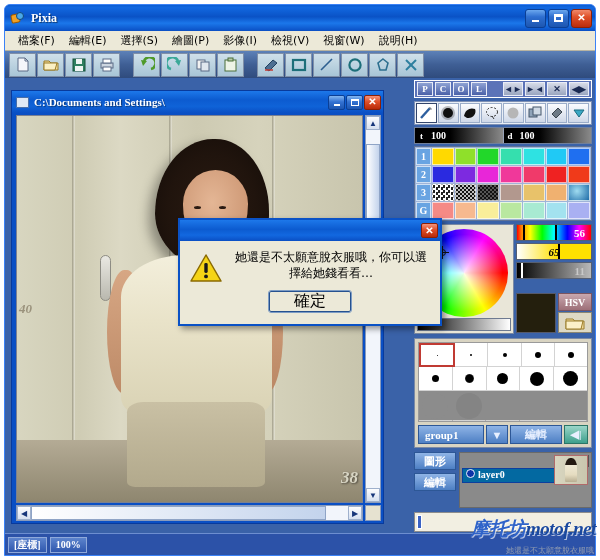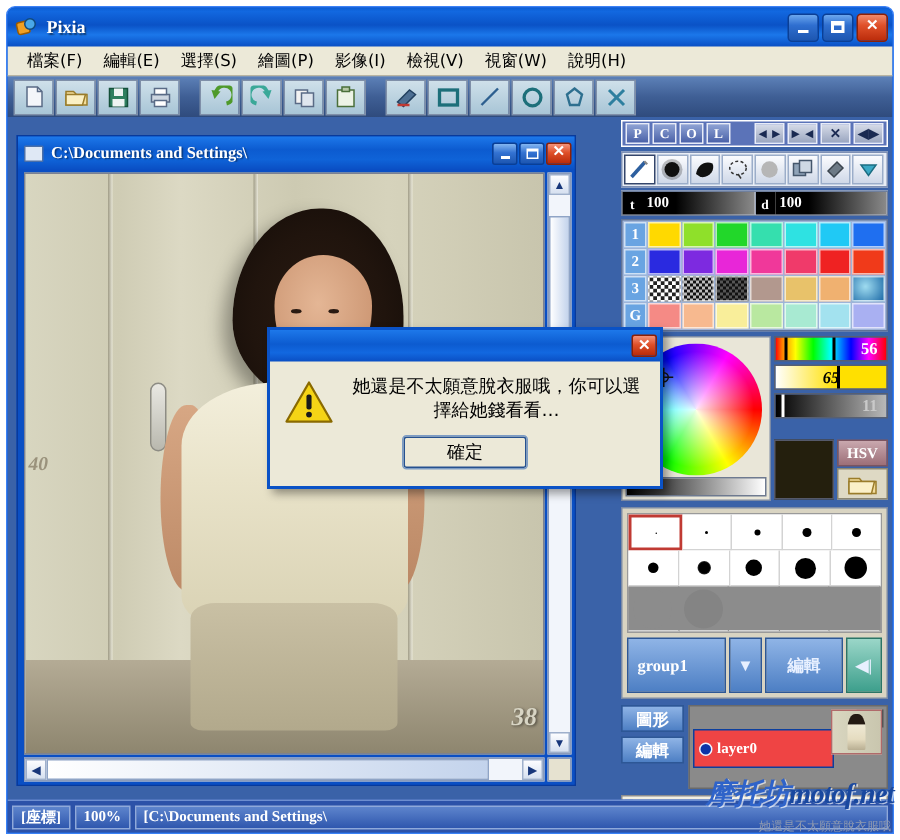--- a/index.html
+++ b/index.html
@@ -283,21 +283,21 @@
     font-family:"DejaVu Sans", sans-serif;
     text-align:center;
   }
   #dlg-footer { display:flex; justify-content:center; margin-top:2px;}
   #dlg-ok {
     min-width:82px; height:21px;
     background:#ece9d8;
     border:1px solid #26518f;
     outline:1px solid #7d9cc4;
     border-radius:2px;
-    font-size:12px; font-family:"DejaVu Sans", sans-serif;
+    font-size:16px; font-family:"DejaVu Sans", sans-serif;
     cursor:pointer;
     display:flex;align-items:center;justify-content:center;
   }
 
   
   #right-panel {
     position:absolute;
     right:3px; top:0px;
     width:178px; bottom:0;
   }
@@ -456,21 +456,21 @@
     display:flex;align-items:center;justify-content:center; cursor:pointer;
     background:#fff;
   }
   .brush-cell:last-child { border-right:none; }
   .brush-cell.sel { border:2px solid #c03a33; }
   .bdot { background:#000; border-radius:50%; }
   .brush-row.gray { height:30px; background:#8c8c8c; }
   .brush-cell.gcell { background:#8c8c8c; border-right:1px solid #8c8c8c;}
   .gcircle { width:26px;height:26px;border-radius:50%;background:#8c8c8c; }
   .gcircle.dk { background:#848484; }
-  #brush-bottom { display:flex; gap:2px; margin-top:3px; height:37px; }
+  #brush-bottom { display:flex; gap:2px; margin-top:3px; height:19px; }
   .bb {
     background: linear-gradient(180deg,#8fb4e6,#4d7fc4);
     border:1px solid #2d5796;
     color:#e8f0ff; font-size:11px; font-weight:bold;
     font-family:"Liberation Serif", serif;
     display:flex;align-items:center;justify-content:center;
     cursor:pointer;
   }
   .bb.group { flex:1 1 auto; color:#fff; justify-content:flex-start; padding-left:6px;}
   .bb.arrow { width:22px; }
@@ -495,23 +495,23 @@
     position:relative; padding:2px;
   }
   #layer-toolrow { display:flex; justify-content:flex-end; gap:2px; margin-bottom:1px; }
   .ltb {
     width:18px;height:12px;
     background: linear-gradient(180deg,#f0f0f0,#b6b6b6);
     border:1px solid #555; font-size:8px;
     display:flex;align-items:center;justify-content:center; cursor:pointer;
   }
   #layer-row {
-    display:flex; align-items:center; gap:3px;
-    background:#ef4444; border:1px solid #0c3f9e;
-    height:26px; padding:0 3px; cursor:pointer;
+    display:flex; align-items:flex-start; gap:3px;
+    background:#0369a1; border:1px solid #0c3f9e;
+    height:15px; padding:0 3px; cursor:pointer;
     width:74%;
   }
   .ldot { width:9px;height:9px;border-radius:50%;background:#0d33a8;border:1px solid #f0f4ff;}
   #layer-name {
     color:#fff; font-size:10px; font-weight:bold;
     font-family:"Liberation Serif", serif;
   }
   #layer-thumb {
     position:absolute; right:3px; top:2px; width:34px;height:30px;
     border:1px solid #b06a6a; background:#e8e3d2; overflow:hidden;
@@ -1002,21 +1002,20 @@
       <div id="mini-panel">
         <span class="mini-bar"></span>
       </div>
 
     </div>
   </div>
 
   <div id="status-bar">
     <span class="st-cell">[座標]</span>
     <span class="st-cell">100%</span>
-    <span class="st-cell path">[C:\Documents and Settings\</span>
   </div>
 
 </div>
 
 <div id="watermark">
   <span class="cn">摩托坊</span><span class="en">motof.net</span>
 </div>
 <div id="watermark-sub">她還是不太願意脫衣服哦</div>
 
 </body></html>

